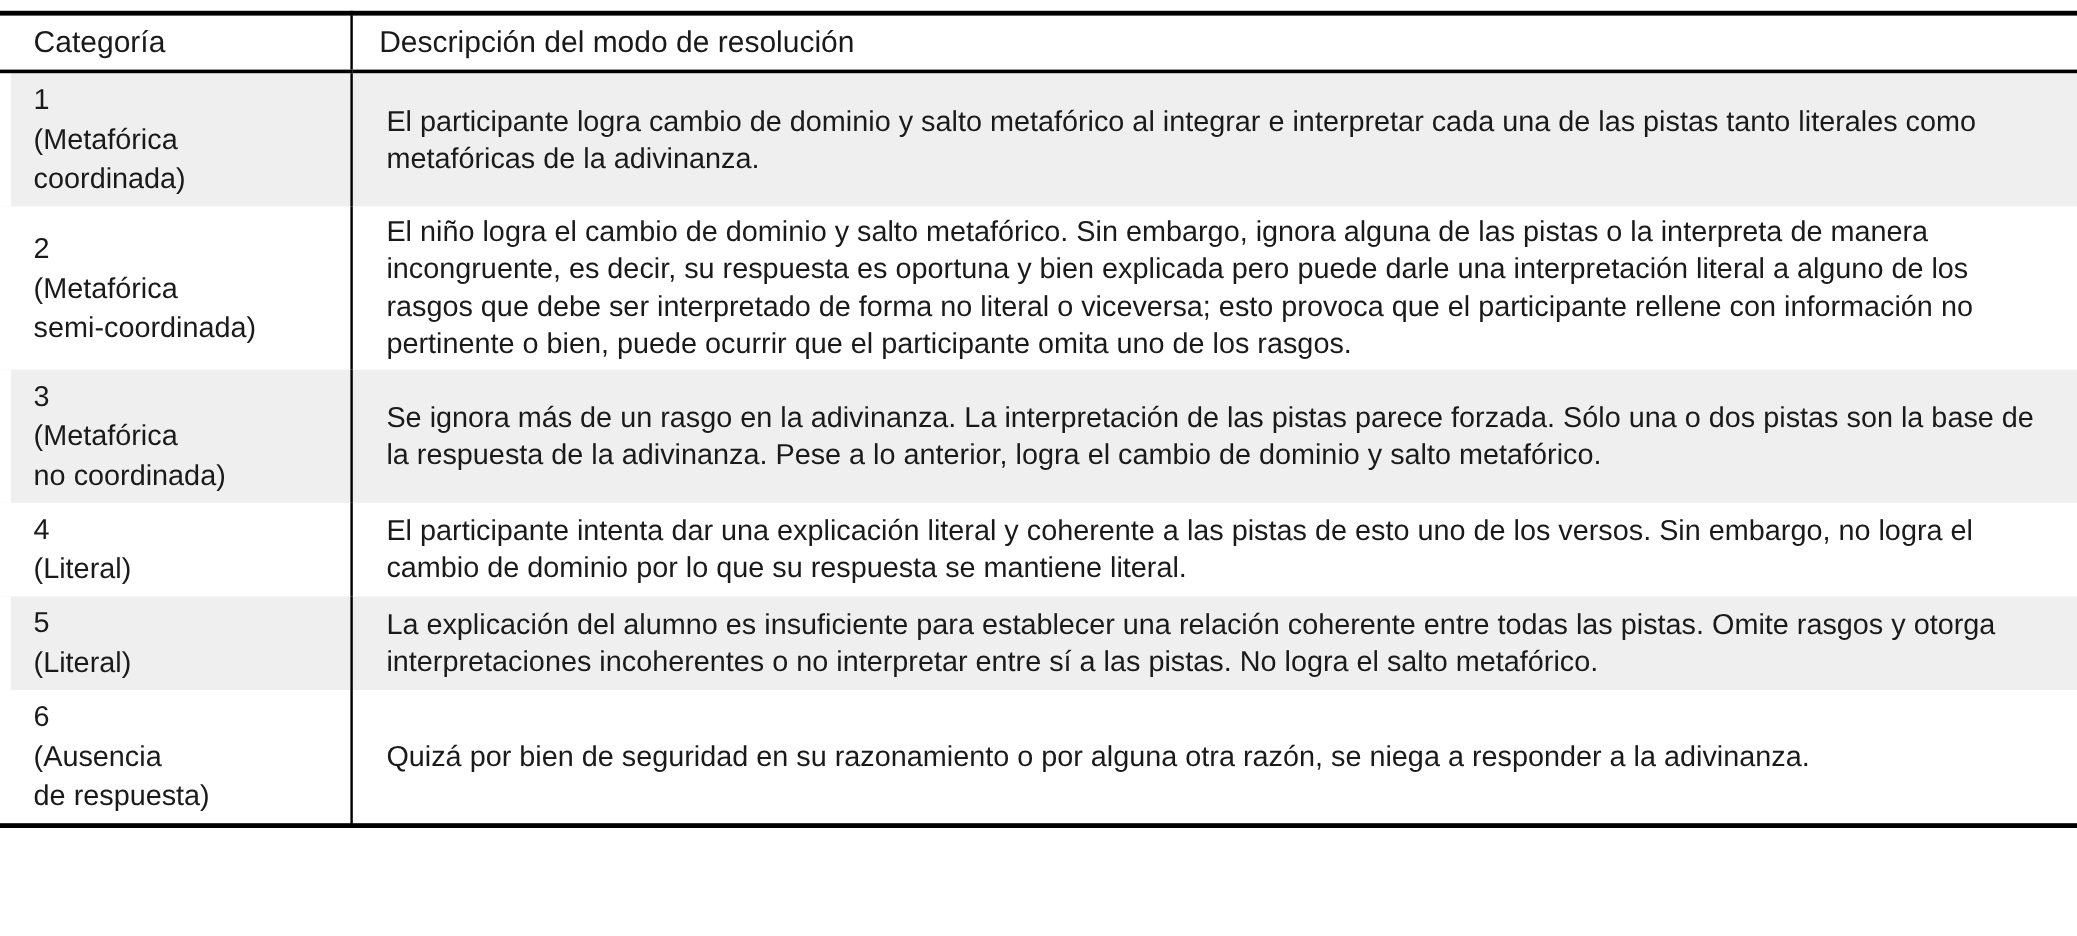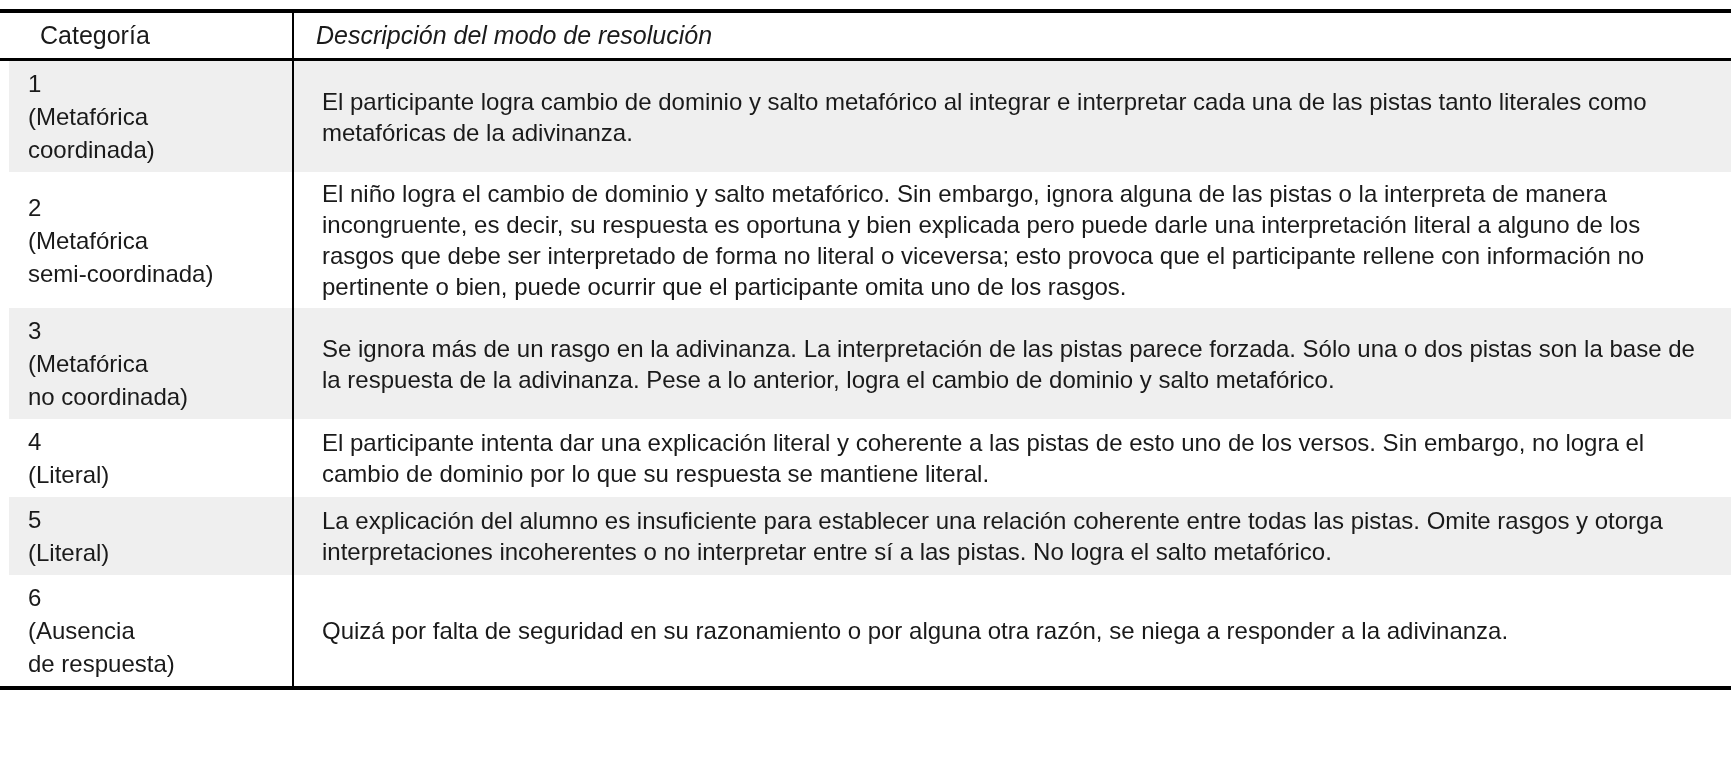--- a/index.html
+++ b/index.html
@@ -25,25 +25,25 @@
     border-bottom: 4px solid #000000;
     font-size: 24px;
     line-height: 31px;
   }
   table.res-table col.col-cat { width: 293px; }
   table.res-table thead th {
     font-weight: normal;
     text-align: left;
     vertical-align: middle;
     border-bottom: 3px solid #000000;
-    padding: 7px 10px 7px 40px;
+    padding: 7px 10px 7px 28px;
     font-size: 25px;
     background: #ffffff;
   }
-  table.res-table thead th.desc-h { padding-left: 22px; font-style: italic; }
+  table.res-table thead th.desc-h { padding-left: 22px; }
   table.res-table td {
     vertical-align: middle;
     padding: 6px 18px 6px 28px;
   }
   table.res-table td.cat-cell {
     white-space: pre-line;
     border-right: 2px solid #000000;
     line-height: 33px;
   }
   table.res-table th.cat-h { border-right: 2px solid #000000; }
@@ -92,17 +92,17 @@
       </tr>
       <tr class="row-alt">
         <td class="cat-cell">5
 (Literal)</td>
         <td class="desc-cell">La explicación del alumno es insuficiente para establecer una relación coherente entre todas las pistas. Omite rasgos y otorga interpretaciones incoherentes o no interpretar entre sí a las pistas. No logra el salto metafórico.</td>
       </tr>
       <tr>
         <td class="cat-cell">6
 (Ausencia
 de respuesta)</td>
-        <td class="desc-cell">Quizá por falta de seguridad en su razonamiento o por alguna otra razón, se niega a responder a la adivinanza.</td>
+        <td class="desc-cell">Quizá por bien de seguridad en su razonamiento o por alguna otra razón, se niega a responder a la adivinanza.</td>
       </tr>
     </tbody>
   </table>
 </div>
 
 </body></html>

